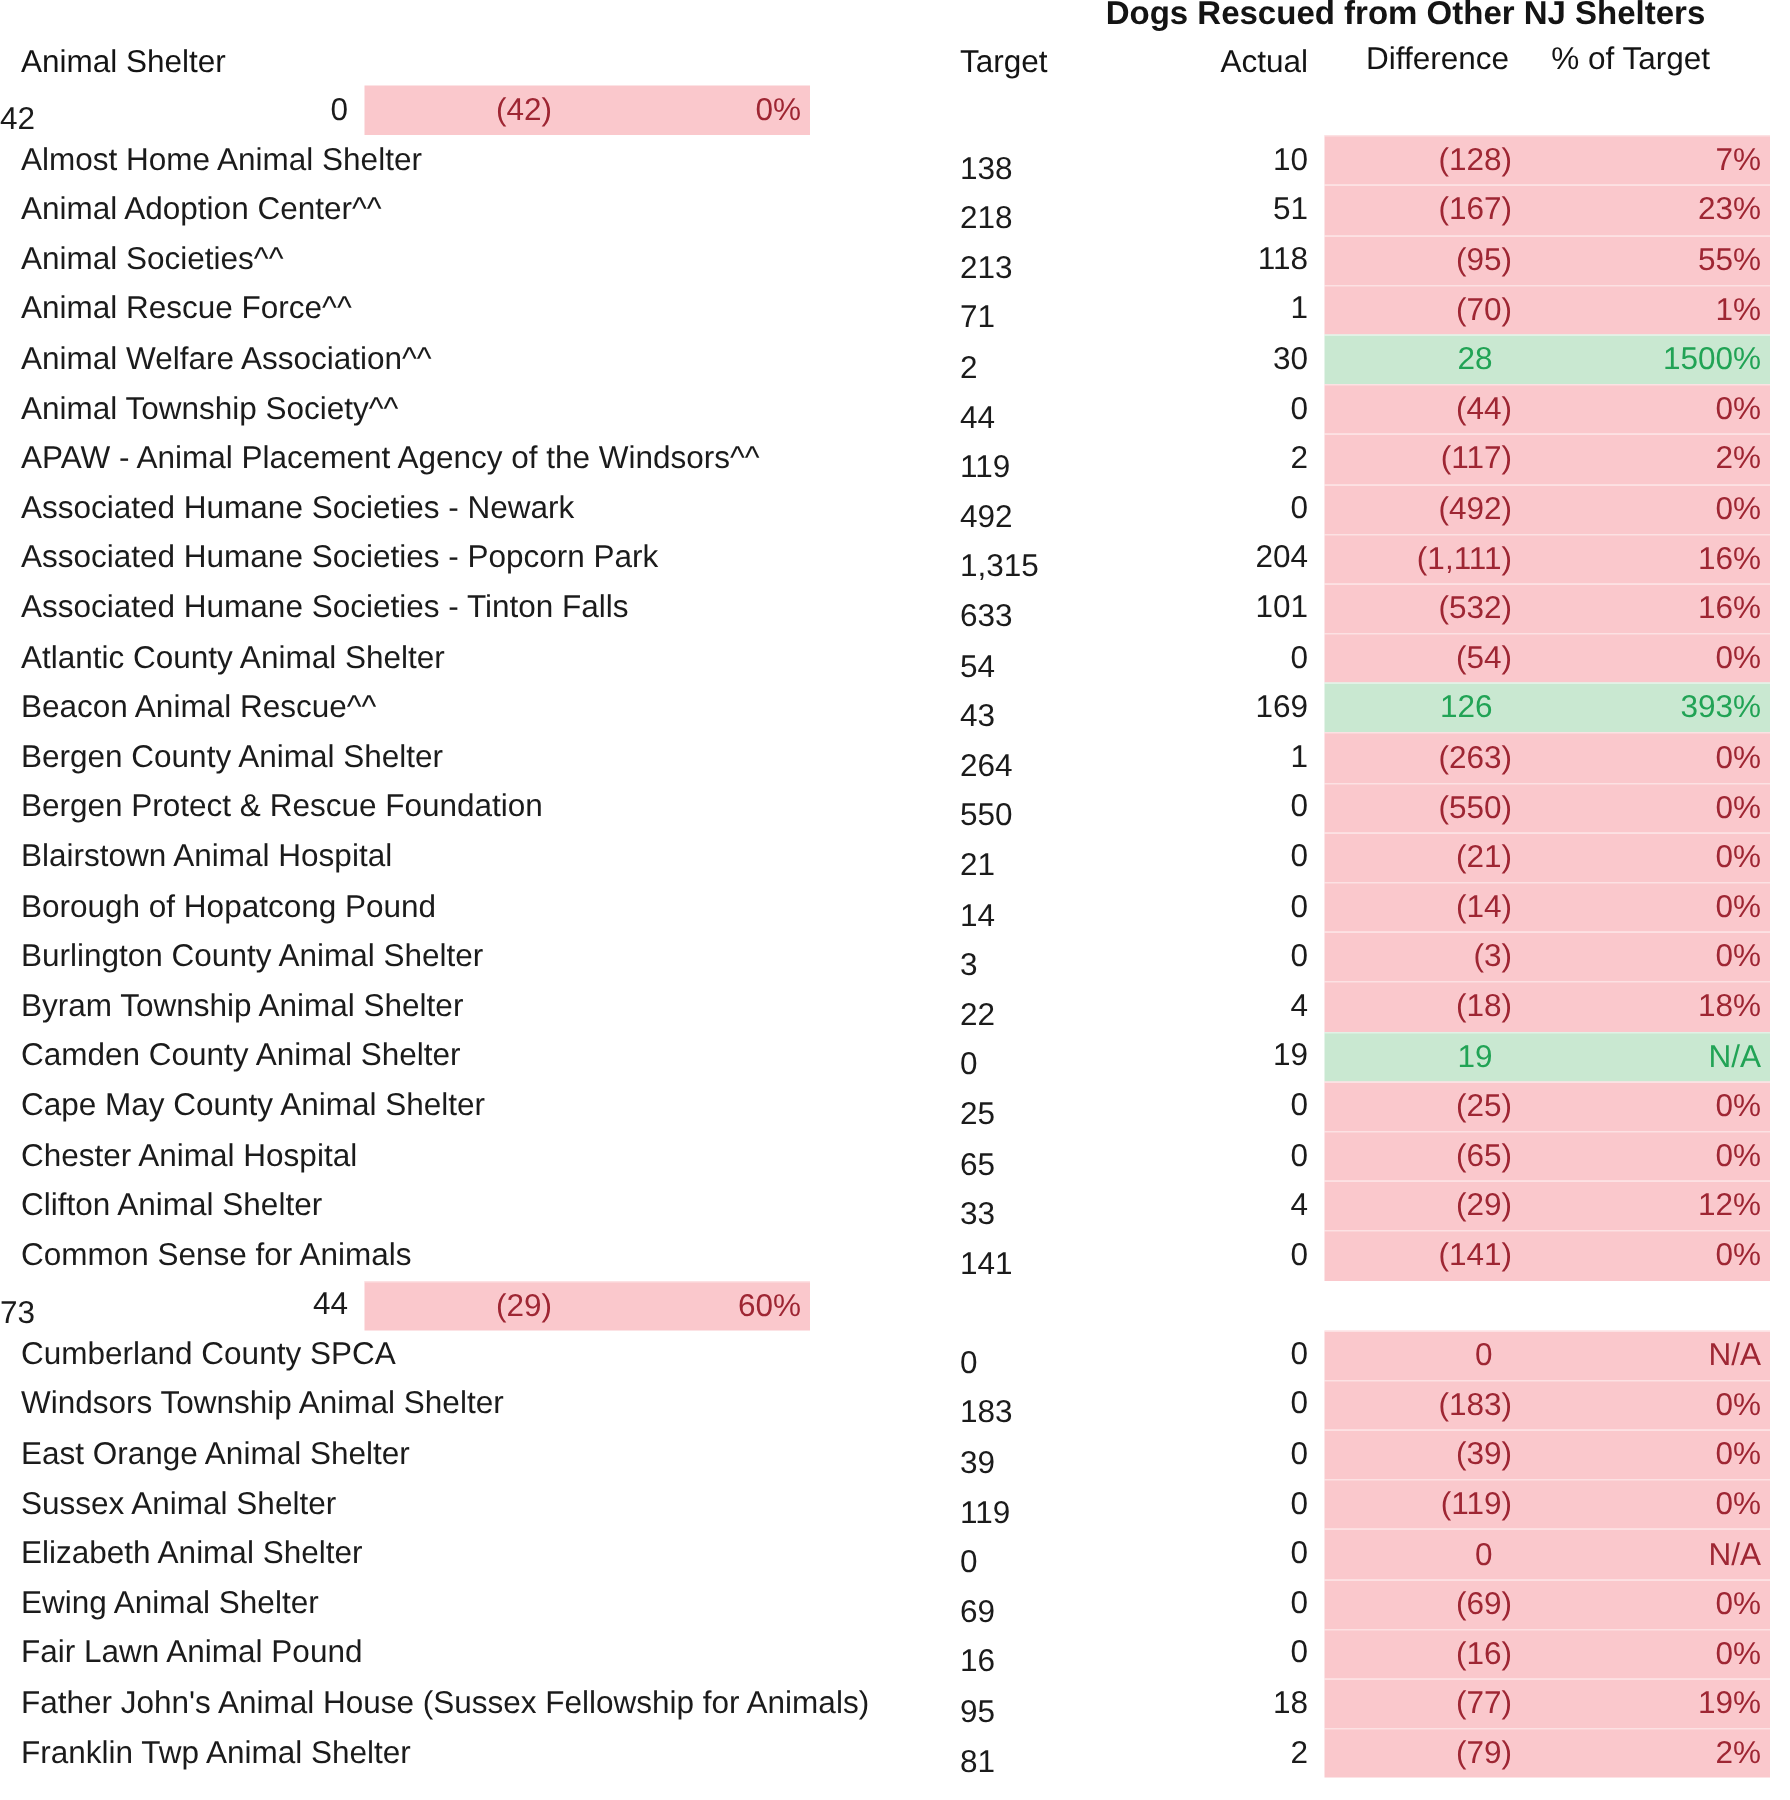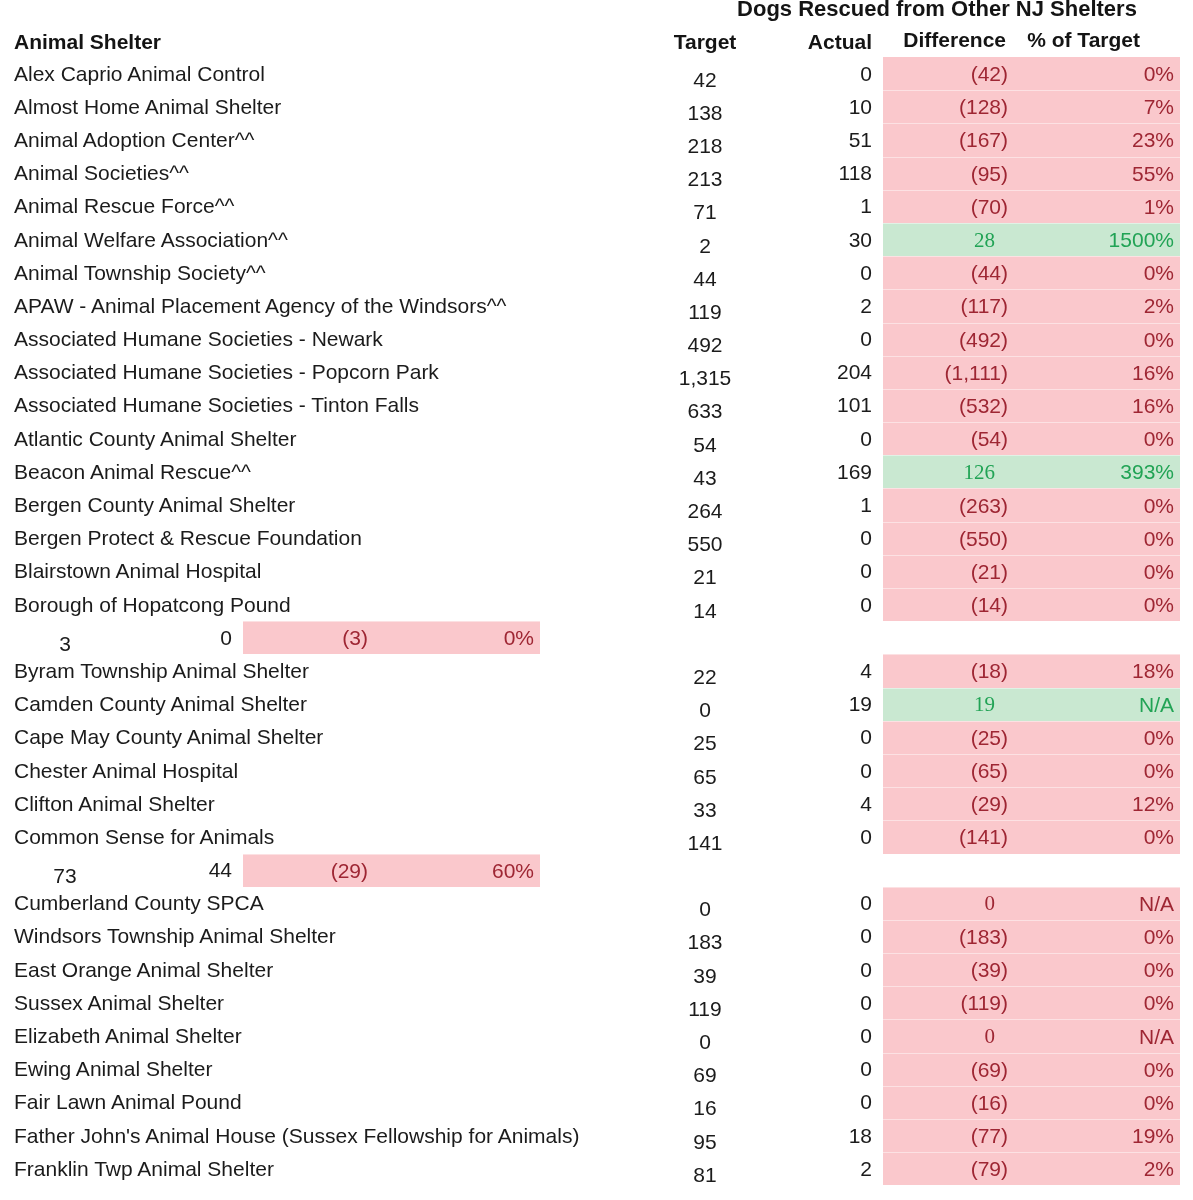--- a/index.html
+++ b/index.html
@@ -35,21 +35,21 @@
     white-space: nowrap;
     color: #141414;
   }
   
   .header-row {
     height: 31px;
     display: flex;
     align-items: flex-end;
     padding-bottom: 3px;
     box-sizing: border-box;
-    font-weight: bold;
+    font-weight: normal;
     color: #141414;
   }
   .header-row .c-diff,
   .header-row .c-pct {
     background: none;
     border: none;
     text-align: right;
     white-space: nowrap;
   }
   .header-row .c-diff { padding-right: 10px; }
@@ -59,32 +59,32 @@
     display: flex;
     height: 33.19px;
     align-items: center;
     box-sizing: border-box;
   }
   .cell {
     white-space: nowrap;
     overflow: hidden;
   }
   .c-name   { flex: 1 1 auto; padding-left: 14px; text-align: left; }
-  .c-target { width: 130px; flex: 0 0 auto; text-align: center; margin-top: 12px; }
+  .c-target { width: 130px; flex: 0 0 auto; text-align: left; margin-top: 12px; }
   .c-actual { width: 102px; flex: 0 0 auto; text-align: right; }
   .c-gap    { width: 11px;  flex: 0 0 auto; align-self: stretch; }
   .c-diff   { width: 133px; flex: 0 0 auto; text-align: right;
               padding-right: 8px; box-sizing: border-box;
               align-self: stretch; display: flex; align-items: center; justify-content: flex-end; }
   .c-pct    { width: 164px; flex: 0 0 auto; text-align: right;
               padding-right: 6px; box-sizing: border-box;
               align-self: stretch; display: flex; align-items: center; justify-content: flex-end; }
   .c-margin { width: 13px;  flex: 0 0 auto; }
   
-  .c-diff.no-paren { padding-right: 21px; font-family: Liberation Serif, serif; }
+  .c-diff.no-paren { padding-right: 21px; }
   
   .rows .bad  { background: var(--bad-bg);  color: var(--bad-text); }
   .rows .good { background: var(--good-bg); color: var(--good-text); }
   .rows .row + .row .c-diff,
   .rows .row + .row .c-pct {
     border-top: 1px solid rgba(255,255,255,0.45);
   }
 </style>
 </head>
 <body>
@@ -100,21 +100,20 @@
     <div class="c-target cell">Target</div>
     <div class="c-actual cell">Actual</div>
     <div class="c-gap"></div>
     <div class="c-diff cell">Difference</div>
     <div class="c-pct cell">% of Target</div>
     <div class="c-margin"></div>
   </div>
 
   <div class="rows">
   <div class="row">
-    <div class="c-name cell">Alex Caprio Animal Control</div>
     <div class="c-target cell">42</div>
     <div class="c-actual cell">0</div>
     <div class="c-gap"></div>
     <div class="c-diff cell bad">(42)</div>
     <div class="c-pct cell bad">0%</div>
     <div class="c-margin"></div>
   </div>
 
   <div class="row">
     <div class="c-name cell">Almost Home Animal Shelter</div>
@@ -270,20 +269,21 @@
     <div class="c-name cell">Borough of Hopatcong Pound</div>
     <div class="c-target cell">14</div>
     <div class="c-actual cell">0</div>
     <div class="c-gap"></div>
     <div class="c-diff cell bad">(14)</div>
     <div class="c-pct cell bad">0%</div>
     <div class="c-margin"></div>
   </div>
 
   <div class="row">
+    <div class="c-name cell">Burlington County Animal Shelter</div>
     <div class="c-target cell">3</div>
     <div class="c-actual cell">0</div>
     <div class="c-gap"></div>
     <div class="c-diff cell bad">(3)</div>
     <div class="c-pct cell bad">0%</div>
     <div class="c-margin"></div>
   </div>
 
   <div class="row">
     <div class="c-name cell">Byram Township Animal Shelter</div>

